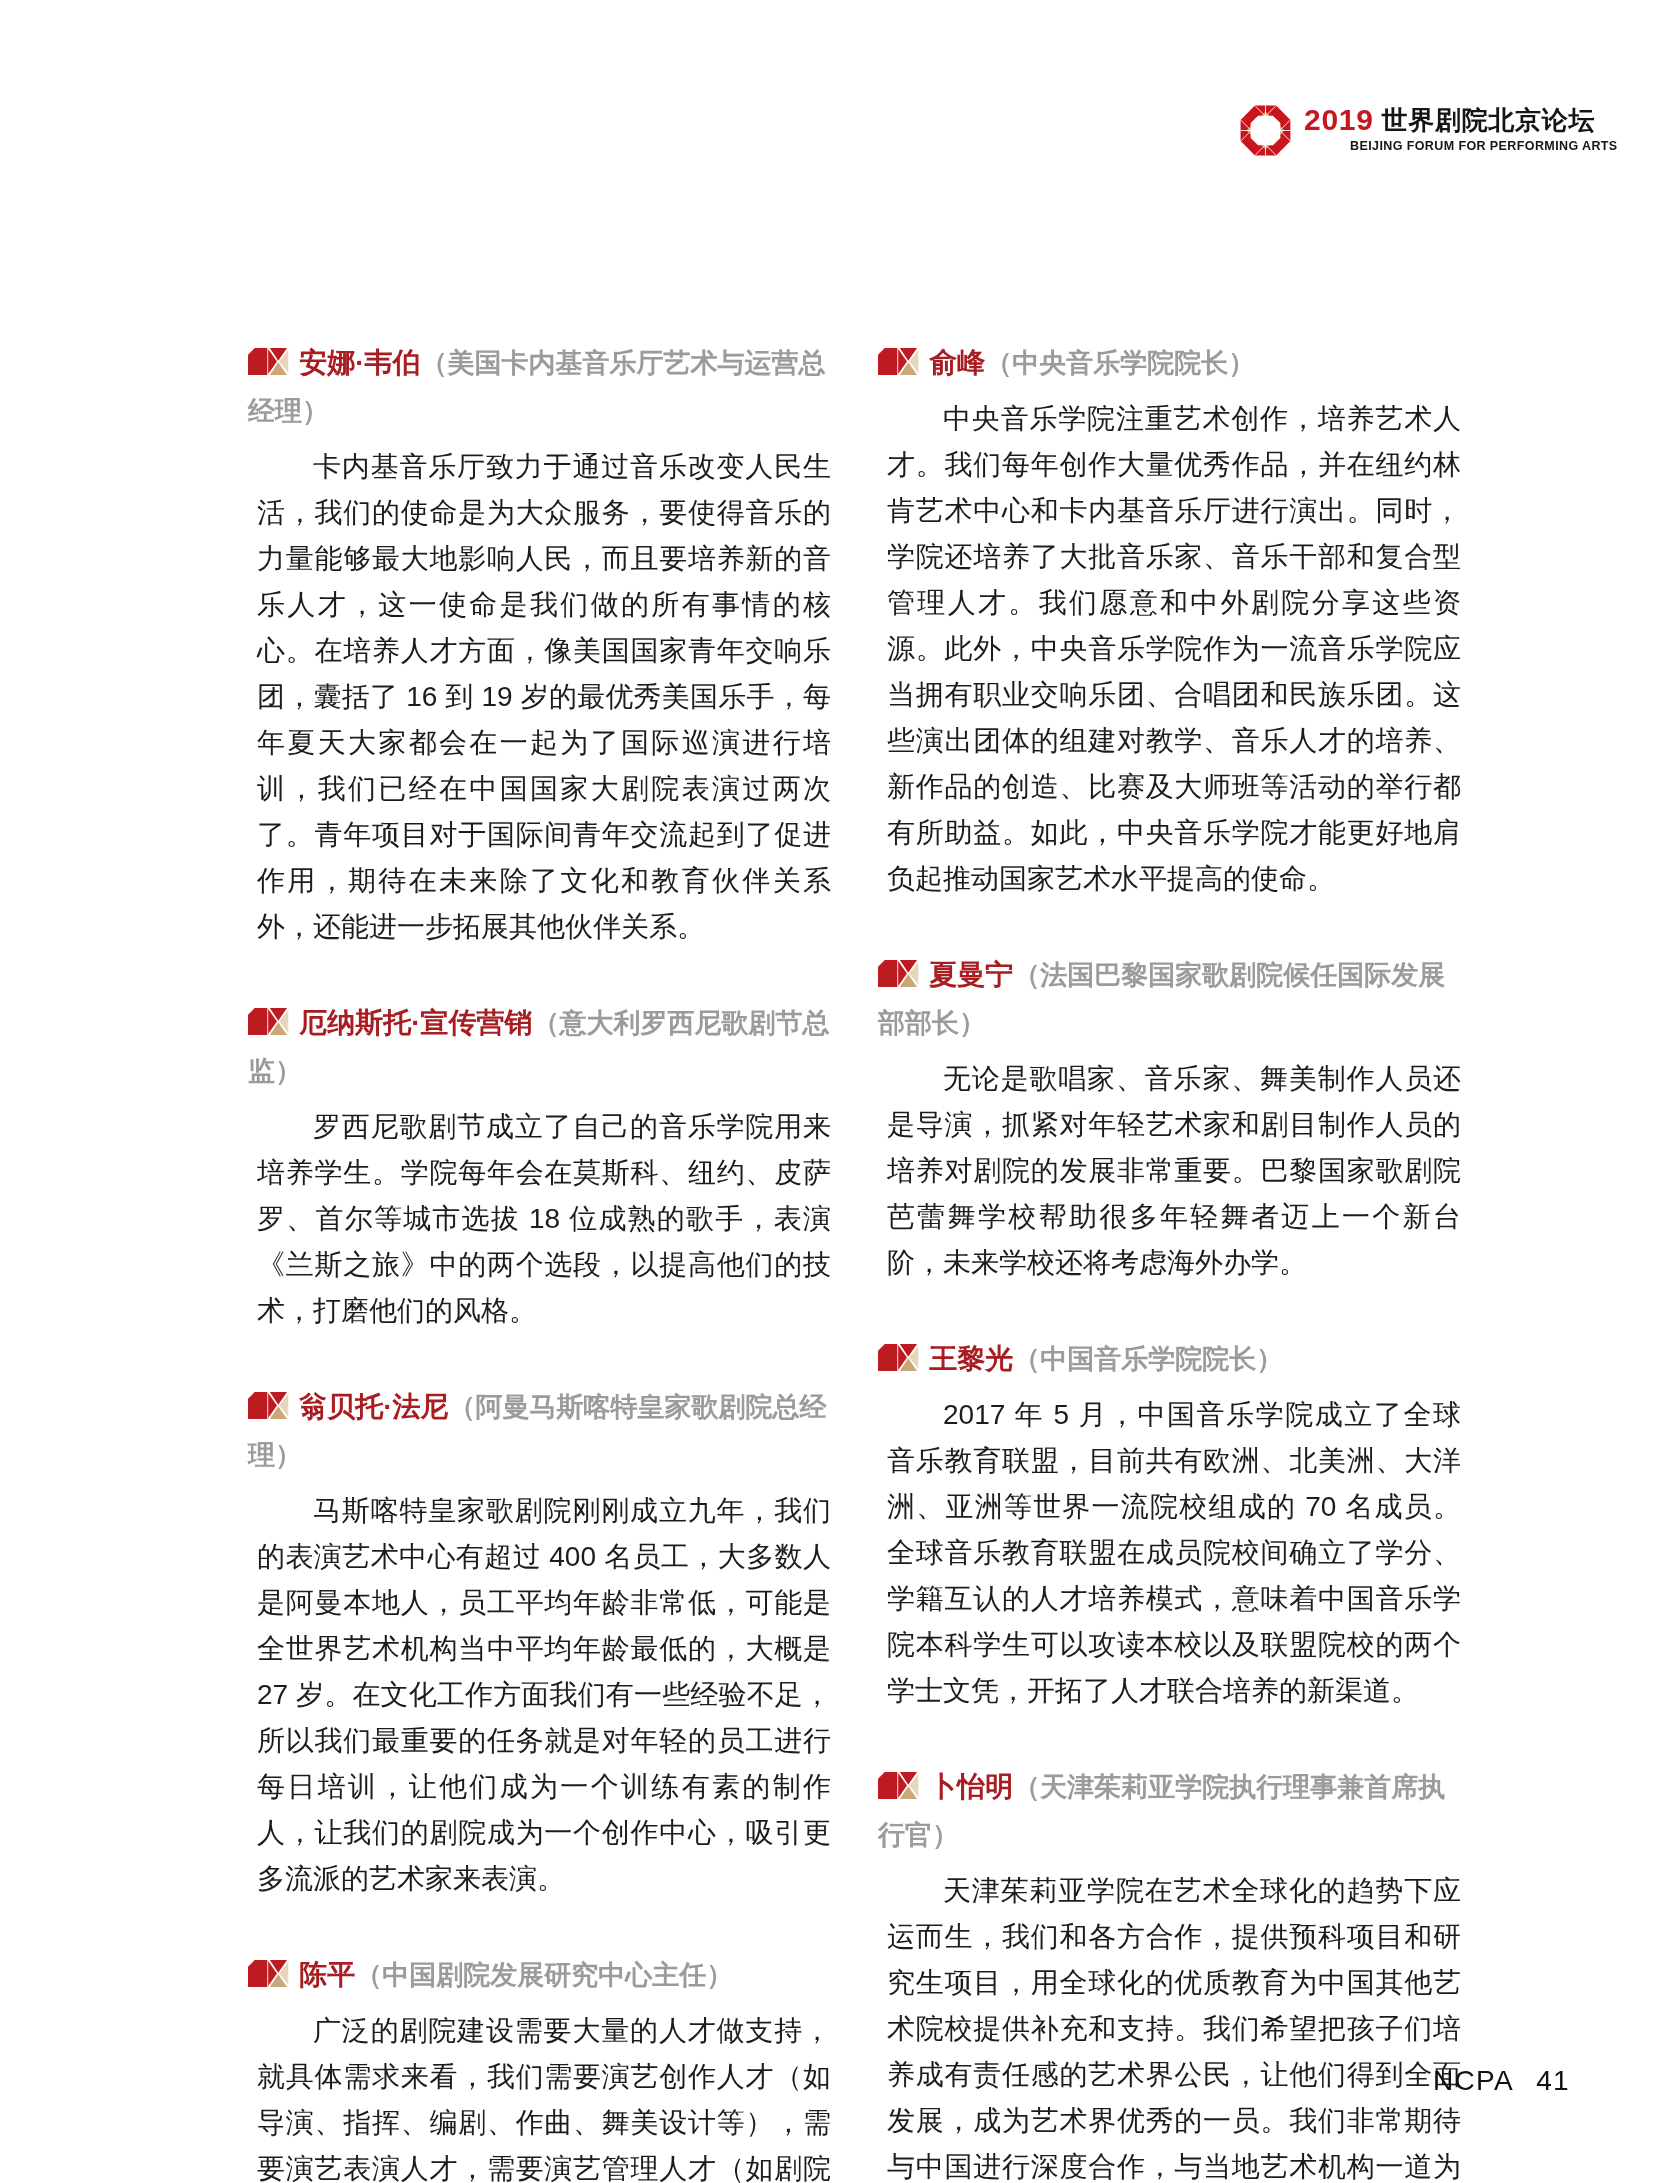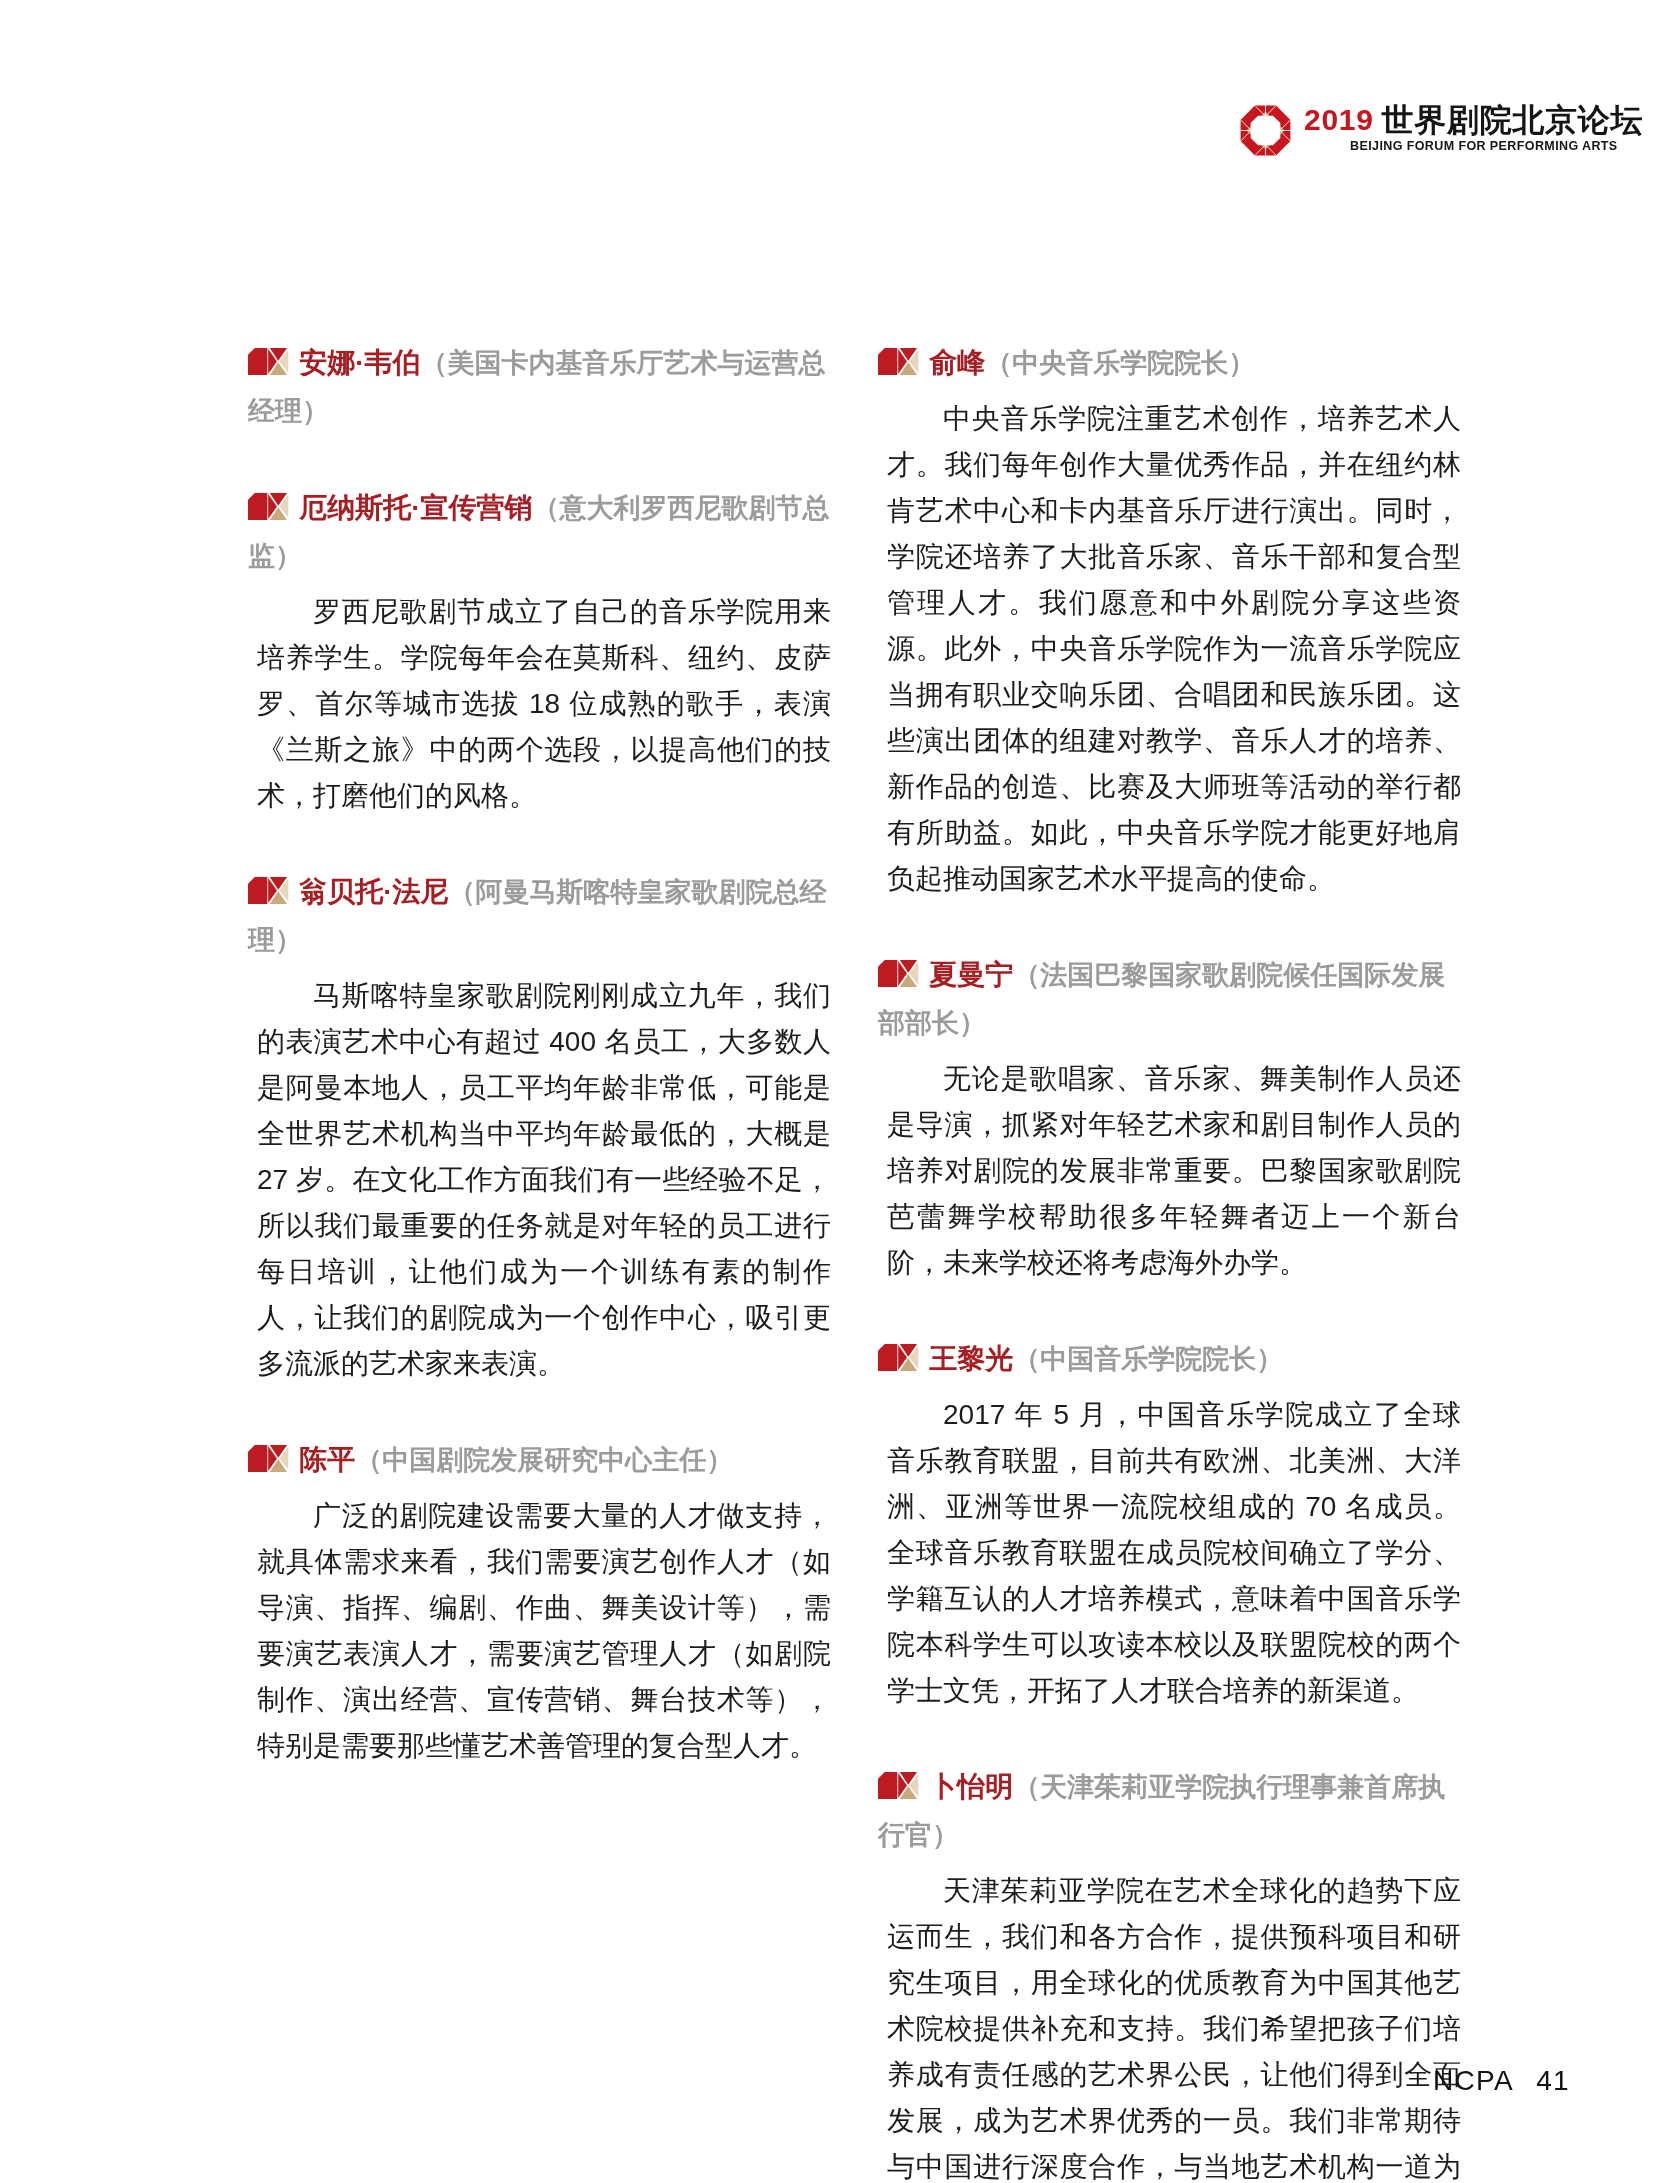--- a/index.html
+++ b/index.html
@@ -18,21 +18,21 @@
     top:104px;left:1239px;
     display:flex;align-items:flex-start;gap:12px;
   }
   .brand-logo{width:53px;height:53px;flex:0 0 auto;}
   .brand-text{display:flex;flex-direction:column;}
   .brand-title{
     display:flex;align-items:flex-start;gap:8px;
     font-weight:bold;line-height:32px;white-space:nowrap;
   }
   .brand-year{font-size:30px;color:#c8161e;letter-spacing:0.7px;}
-  .brand-zh{font-size:32px;color:#151515;letter-spacing:0.7px;}
+  .brand-zh{font-size:26px;color:#151515;letter-spacing:0.7px;}
   .brand-en{
     margin-top:2.6px;
     font-size:12.5px;font-weight:bold;color:#151515;
     letter-spacing:0.4px;white-space:nowrap;padding-left:46px;
   }
 
   
   .col{position:absolute;top:339px;width:592px;}
   .col-left{left:248px;}
   .col-right{left:878px;}
@@ -112,20 +112,21 @@
       <div class="brand-en">BEIJING FORUM FOR PERFORMING ARTS</div>
     </div>
   </header>
 
   <main class="col col-left">
 
     <section class="sec">
       <h2 class="sec-h"><span class="mark"><svg viewBox="0 0 64 41" width="42" height="27">
               <use href="#sym-marker"></use>
             </svg></span><span class="nm">安娜·韦伯</span><span class="tt">（美国卡内基音乐厅艺术与运营总经理）</span></h2>
+      <p class="sec-p">卡内基音乐厅致力于通过音乐改变人民生活，我们的使命是为大众服务，要使得音乐的力量能够最大地影响人民，而且要培养新的音乐人才，这一使命是我们做的所有事情的核心。在培养人才方面，像美国国家青年交响乐团，囊括了 16 到 19 岁的最优秀美国乐手，每年夏天大家都会在一起为了国际巡演进行培训，我们已经在中国国家大剧院表演过两次了。青年项目对于国际间青年交流起到了促进作用，期待在未来除了文化和教育伙伴关系外，还能进一步拓展其他伙伴关系。</p>
     </section>
 
     <section class="sec">
       <h2 class="sec-h"><span class="mark"><svg viewBox="0 0 64 41" width="42" height="27">
               <use href="#sym-marker"></use>
             </svg></span><span class="nm">厄纳斯托·宣传营销</span><span class="tt">（意大利罗西尼歌剧节总监）</span></h2>
       <p class="sec-p">罗西尼歌剧节成立了自己的音乐学院用来培养学生。学院每年会在莫斯科、纽约、皮萨罗、首尔等城市选拔 18 位成熟的歌手，表演《兰斯之旅》中的两个选段，以提高他们的技术，打磨他们的风格。</p>
     </section>
 
     <section class="sec">

